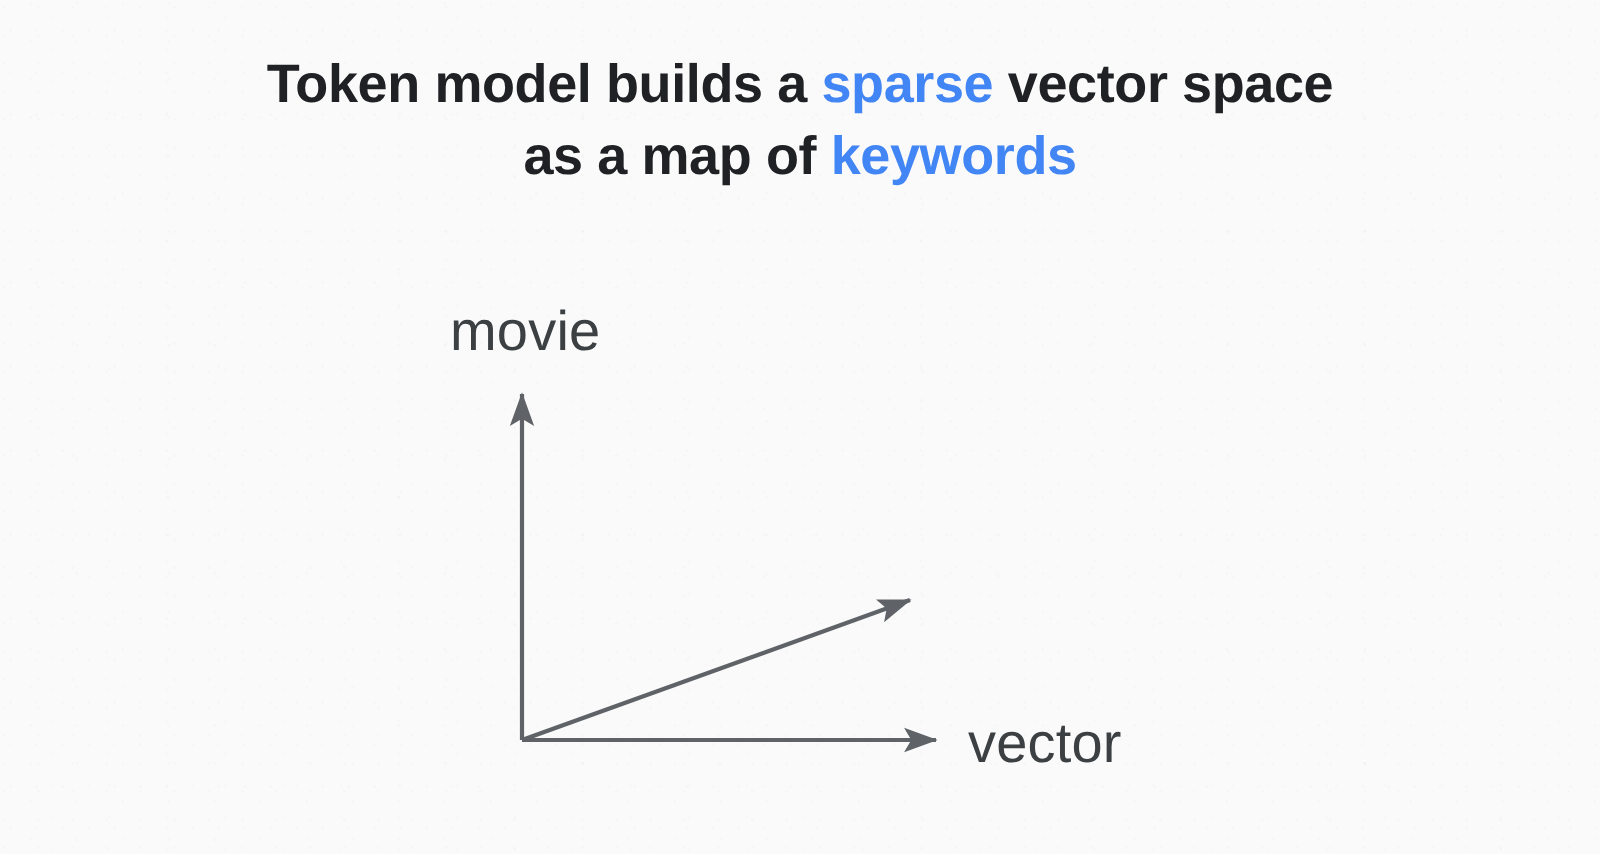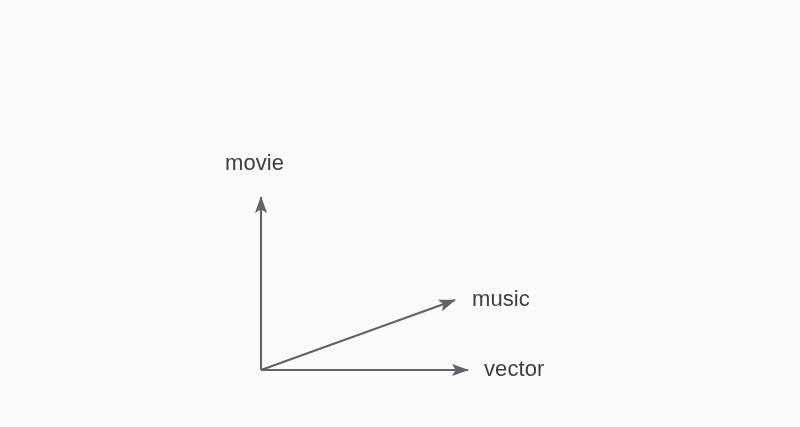--- a/index.html
+++ b/index.html
@@ -70,41 +70,47 @@
 
   .diagram-svg {
     display: block;
     width: 440px;
     height: 270px;
     overflow: visible;
   }
 
   .axis-label {
     position: absolute;
-    font-size: 22px;
+    font-size: 28px;
     font-weight: normal;
     color: #3c4043;
     white-space: nowrap;
     letter-spacing: 0.1px;
   }
 
   .axis-label.movie  { left: 45px;  top: 10px;  }
   .axis-label.music  { left: 292px; top: 146px; }
   .axis-label.actor  { left: 304px; top: 216px; }
 </style>
 </head>
 <body>
 
 <div class="slide">
 
   <div class="slide-noise"></div>
 
   <div class="title-block">
 
+    <div class="title-line">
+      <span>Token model builds a </span><span class="accent">sparse</span><span> vector space</span>
+    </div>
 
+    <div class="title-line">
+      <span>as a map of </span><span class="accent">keywords</span>
+    </div>
 
   </div>
 
   <div class="diagram">
 
     <svg class="diagram-svg" viewBox="0 0 440 270">
       <defs>
         <marker id="arrowhead" markerWidth="9" markerHeight="9" refX="7.6" refY="3.2" orient="auto" markerUnits="strokeWidth">
           <path d="M0,0.3 L8,3.2 L0,6.1 L1.7,3.2 Z" fill="#5f6368"></path>
         </marker>
@@ -112,19 +118,18 @@
 
       <line x1="81" y1="230" x2="81" y2="57" stroke="#5f6368" stroke-width="2.1" marker-end="url(#arrowhead)"></line>
 
       <line x1="81" y1="230" x2="275" y2="160" stroke="#5f6368" stroke-width="2.1" marker-end="url(#arrowhead)"></line>
 
       <line x1="81" y1="230" x2="288" y2="230" stroke="#5f6368" stroke-width="2.1" marker-end="url(#arrowhead)"></line>
     </svg>
 
     <div class="axis-label movie">movie</div>
 
-    <div class="axis-label music">music</div>
 
     <div class="axis-label actor">vector</div>
 
   </div>
 
 </div>
 
 </body></html>

